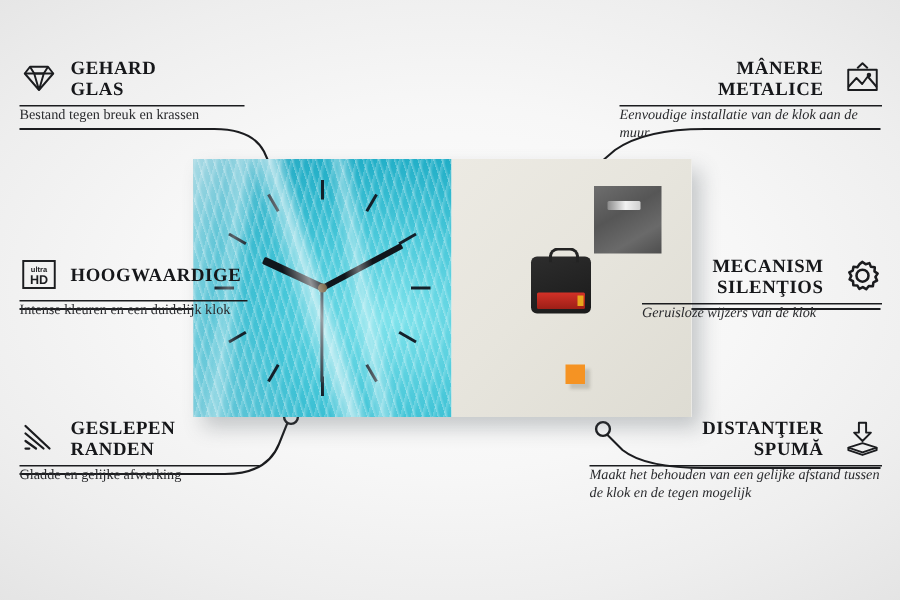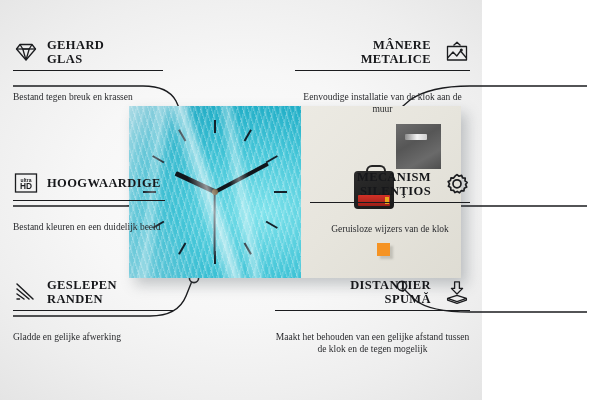--- a/index.html
+++ b/index.html
@@ -2,21 +2,21 @@
 <html><head>
 <meta charset="utf-8">
 <style>
   html,body{margin:0;padding:0;}
   body{
     width:600px;height:400px;overflow:hidden;
     font-family:"Liberation Serif", serif;
     background:#ffffff;
   }
   #stage{
-    position:relative;width:482px;height:400px;
+    position:relative;width:600px;height:400px;
     background:
       radial-gradient(ellipse 78% 72% at 50% 48%, #fdfdfd 0%, #f7f7f7 42%, #eeeeee 72%, #e3e3e3 100%);
   }
   
   .photo{position:absolute;left:129px;top:106px;width:332px;height:172px;}
   .photo-shadow{
     position:absolute;left:0;top:0;width:100%;height:100%;
     box-shadow:6px 7px 13px rgba(80,90,95,.32);
   }
   .clock{
@@ -72,23 +72,23 @@
   .feat .head{display:flex;align-items:center;gap:8px;}
   .feat.right .head{justify-content:flex-end;gap:13px;}
   .feat .title{
     font-size:12.5px;line-height:14px;font-weight:700;color:#16171a;
     letter-spacing:.4px;text-transform:uppercase;
   }
   .feat.left .title{text-align:left;}
   .feat.right .title{text-align:right;}
   .feat .rule{height:1px;background:#1b1c1f;margin-top:4px;}
   .feat .desc{
-    font-size:9.5px;line-height:12px;color:#2a2b2e;margin-top:20px;
-  }
-  .feat.right .desc{text-align:center;}
+    font-size:9.5px;line-height:12px;color:#2a2b2e;margin-top:0;
+  }
+  .feat.right .desc{text-align:left;font-style:italic;}
   .ico{width:26px;height:26px;flex:0 0 26px;display:block;}
   .ico svg{display:block;width:26px;height:26px;}
   
   #f-glas   {left:13px;  top:38px;  width:150px;}
   #f-print  {left:13px;  top:170px; width:152px;}
   #f-randen {left:13px;  top:278px; width:160px;}
   #f-manere {right:12px; top:38px;  width:175px;}
   #f-mecanism{right:12px;top:170px; width:160px;}
   #f-spuma  {right:12px; top:278px; width:195px;}
   #f-glas .rule{width:100%;}
@@ -213,21 +213,21 @@
           <rect x="2.5" y="4" width="21" height="18" fill="none" stroke="#1b1c1f" stroke-width="1.3"></rect>
           <text x="13" y="11.6" font-family="Liberation Sans, sans-serif" font-size="5" font-weight="700" text-anchor="middle" fill="#1b1c1f">ultra</text>
           <text x="13" y="19.4" font-family="Liberation Sans, sans-serif" font-size="8.4" font-weight="700" text-anchor="middle" fill="#1b1c1f">HD</text>
         </svg>
       </span>
       <div class="title">
         <div>HOOGWAARDIGE</div>
       </div>
     </div>
     <div class="rule"></div>
-    <div class="desc">Bestand kleuren en een duidelijk beeld</div>
+    <div class="desc">Intense kleuren en een duidelijk klok</div>
   </div>
 
   <div class="feat left" id="f-randen">
     <div class="head">
       <span class="ico">
         <svg viewBox="0 0 26 26" stroke="#1b1c1f" stroke-width="1.5" stroke-linecap="round">
           <path d="M4,5 L20,20"></path>
             <path d="M4,10 L16,20"></path>
             <path d="M4,15 L11,20"></path>
             <path d="M4,20 L6.5,20"></path>

